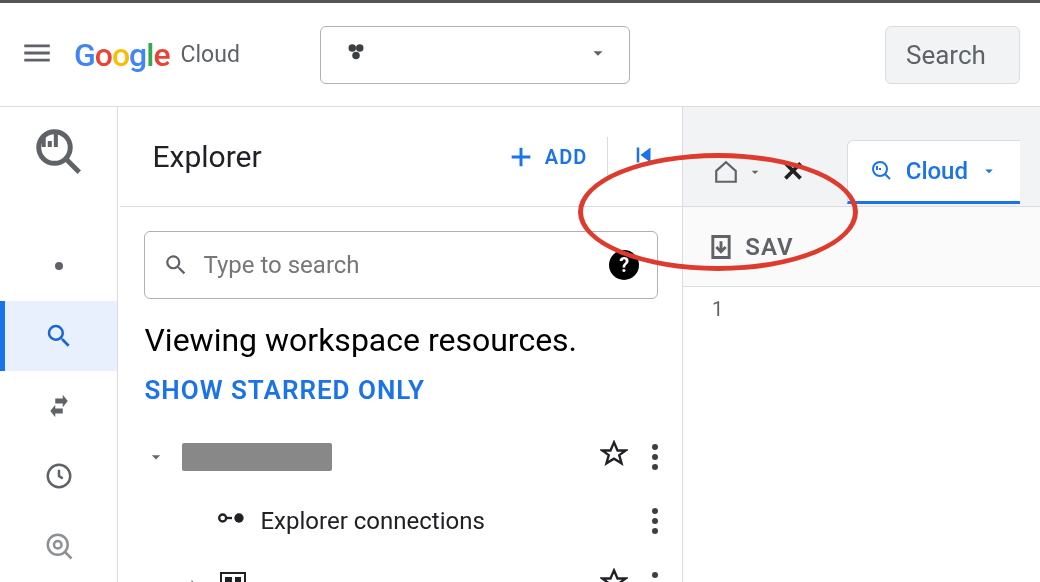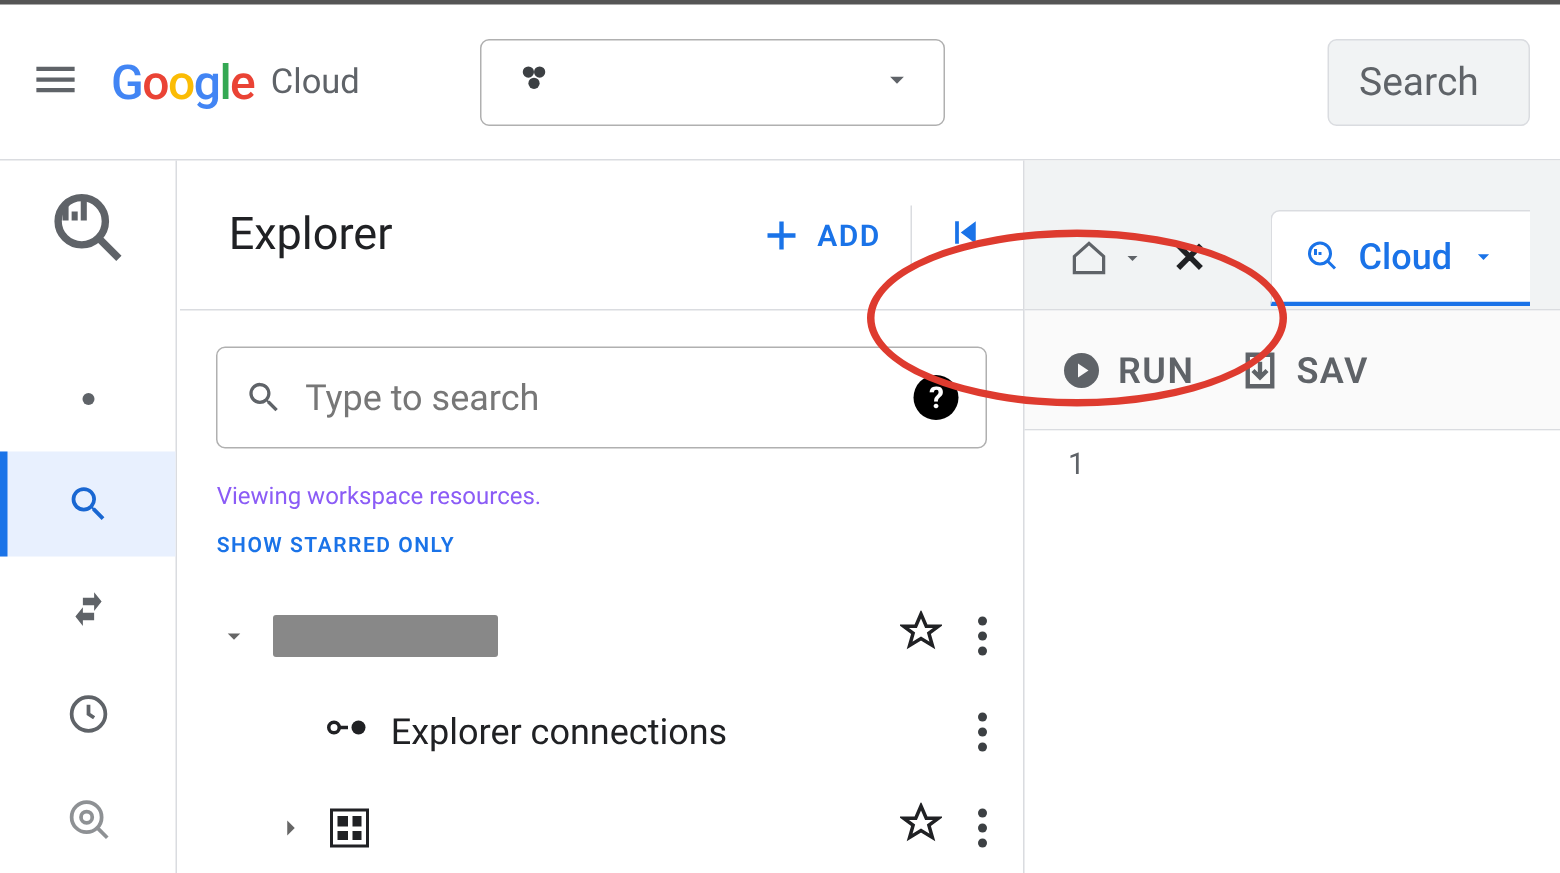--- a/index.html
+++ b/index.html
@@ -144,26 +144,26 @@
   .help-badge {
     margin-left: auto;
     background: #000;
     color: #fff;
     width: 30px; height: 30px;
     border-radius: 50%;
     display: flex; align-items: center; justify-content: center;
     font-weight: 700;
     font-size: 20px;
   }
-  .viewing-text { padding: 14px 24px 6px 24px; font-size: 16px; color: #8b5cf6; }
+  .viewing-text { padding: 14px 24px 6px 24px; font-size: 32px; color: #000000; }
   .show-starred {
     padding: 10px 24px 20px 24px;
     color: #1a73e8;
     font-weight: 600;
-    font-size: 14px;
+    font-size: 26px;
     letter-spacing: 1px;
     cursor: pointer;
   }
   .tree { padding: 0 24px; }
   .row {
     display: flex;
     align-items: center;
     height: 64px;
     gap: 14px;
     font-size: 24px;
@@ -402,27 +402,20 @@
           </svg>
         <span>Cloud</span>
         <svg class="small-caret" width="18" height="18" viewBox="0 0 24 24" style="color:#1a73e8">
             <path fill="currentColor" d="M7 10l5 5 5-5z"></path>
           </svg>
       </div>
     </div>
     <div class="toolbar">
       <div class="tool-btn">
         <svg class="ic" width="28" height="28" viewBox="0 0 24 24">
-            <circle cx="12" cy="12" r="10" fill="currentColor"></circle>
-            <path fill="#fafafa" d="M10 8l6 4-6 4z"></path>
-          </svg>
-        <span>RUN</span>
-      </div>
-      <div class="tool-btn">
-        <svg class="ic" width="28" height="28" viewBox="0 0 24 24">
             <path fill="none" stroke="currentColor" stroke-width="2.5" d="M5 3h14v18H5zM12 7v8m-4-3l4 4 4-4"></path>
           </svg>
         <span>SAV</span>
       </div>
     </div>
     <div class="code-area">
       <div class="gutter">1</div>
     </div>
   </div>
 </div>

